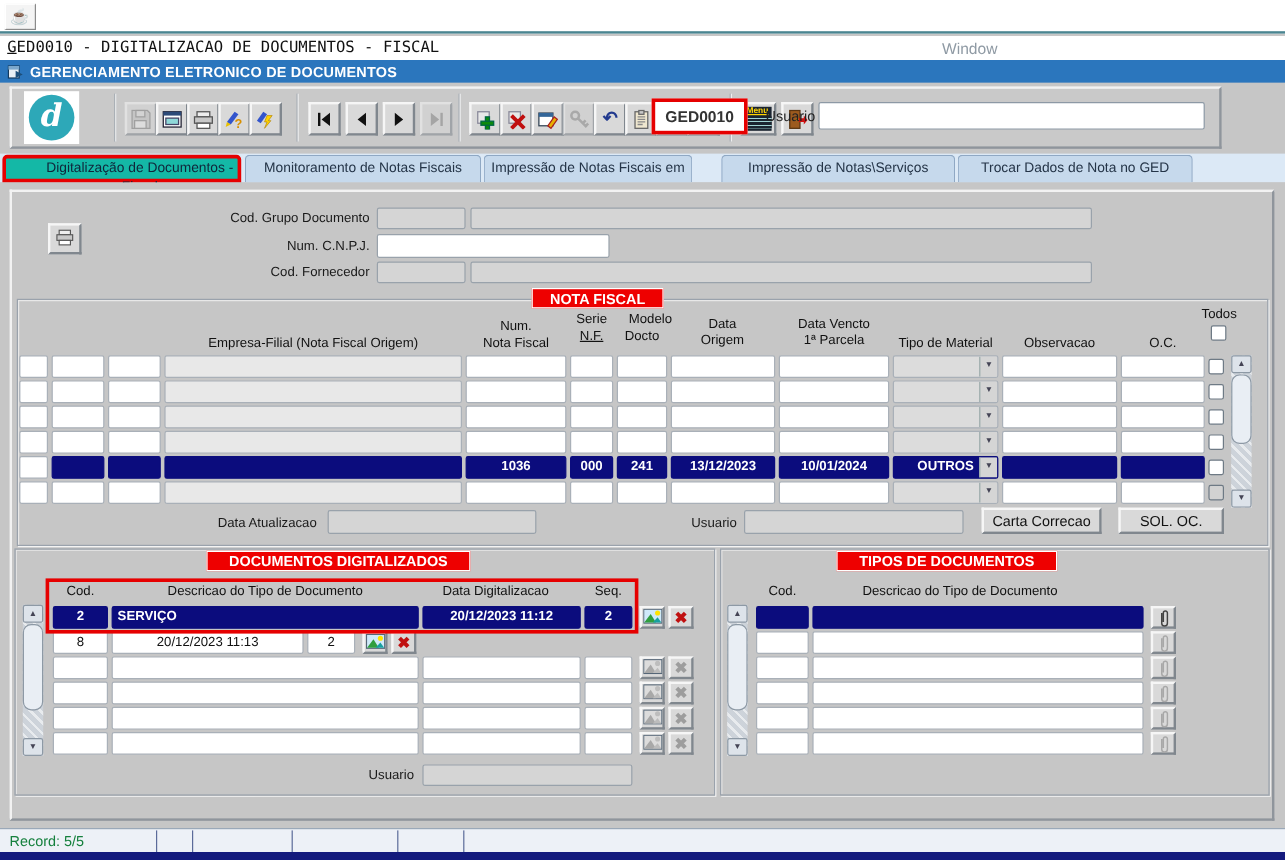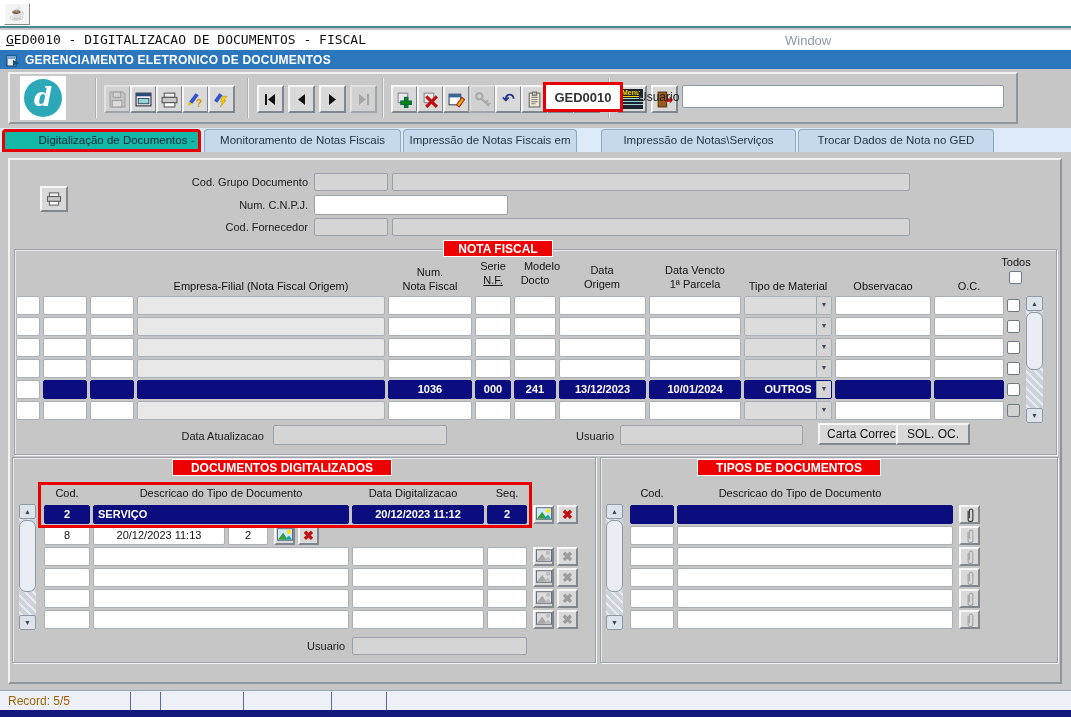--- a/index.html
+++ b/index.html
@@ -88,21 +88,21 @@
   .vscroll { position:absolute; width:17px; background:#cdd3da;
              background-image:repeating-linear-gradient(45deg, rgba(255,255,255,.55) 0 2px, transparent 2px 6px); }
   .sb-btn { position:absolute; left:0; width:17px; height:15px; background:#dde3ea; border:1px solid #8d99a5;
             border-radius:2px; text-align:center; font-size:7px; line-height:13px; color:#445; }
   .sb-thumb { position:absolute; left:0; width:17px; background:#e9eef4; border:1px solid #8d99a5; border-radius:7px; }
 
   .redbox { position:absolute; border:3px solid #e60000; pointer-events:none; z-index:5; }
 
   
   .statusbar { left:0; top:690px; width:1071px; height:20px; background:#edf1f7; border-top:1px solid #9aa8b8; }
-  .rec { position:absolute; left:8px; top:3px; font-size:12px; color:#a16207; }
+  .rec { position:absolute; left:8px; top:3px; font-size:12px; color:#15803d; }
   .sdiv { position:absolute; top:1px; width:1px; height:18px; background:#5b6b9a; }
   .bottom-strip { left:0; top:710px; width:1071px; height:7px; background:#141a7d; }
 </style>
 </head>
 <body>
 
 <div class="screen">
 
   <div class="abs java-strip">
     <button class="java-btn">☕</button>
@@ -373,21 +373,21 @@
       <div class="sb-btn" style="top:0;">▲</div>
       <div class="sb-thumb" style="top:16px; height:58px;"></div>
       <div class="sb-btn" style="bottom:0;">▼</div>
     </div>
 
     <div class="r-lbl" style="left:64px; top:278px;">Data Atualizacao</div>
     <div class="fld gray" style="left:273px; top:273px; width:174px; height:20px;"><span class="lbl"></span></div>
     <div class="r-lbl" style="left:414px; top:278px;">Usuario</div>
     <div class="fld gray" style="left:620px; top:273px; width:183px; height:20px;"><span class="lbl"></span></div>
     <button class="btn3d" style="left:818px; top:271px; width:100px; height:22px; font-size:12px;">Carta Correcao</button>
-    <button class="btn3d" style="left:896px; top:271px; width:74px;  height:22px; font-size:12px;">SOL. OC.</button>
+    <button class="btn3d" style="left:932px; top:271px; width:88px;  height:22px; font-size:12px;">SOL. OC.</button>
 
     <div class="groupbox" style="left:12px;  top:305px; width:584px; height:206px;"></div>
     <div class="groupbox" style="left:600px; top:305px; width:458px; height:206px;"></div>
 
     <div class="red-tag" style="left:172px; top:307px; width:220px;">DOCUMENTOS DIGITALIZADOS</div>
     <div class="red-tag" style="left:697px; top:307px; width:184px;">TIPOS DE DOCUMENTOS</div>
 
     <div class="hdr" style="left:67px;  top:335px;">Cod.</div>
     <div class="hdr" style="left:221px; top:335px;">Descricao do Tipo de Documento</div>
     <div class="hdr" style="left:413px; top:335px;">Data Digitalizacao</div>
@@ -408,21 +408,21 @@
           <button class="mini-btn"><svg width="16" height="13" viewBox="0 0 18 14">
               <rect x="0.5" y="0.5" width="17" height="13" fill="#cfe9f9" stroke="#567"></rect>
               <circle cx="13.5" cy="4" r="2.4" fill="#ffe400"></circle>
               <polygon points="1,13 7,5 12,13" fill="#2f9e3f"></polygon>
               <polygon points="9,13 13.5,8 17,13" fill="#17a0a0"></polygon>
             </svg></button>
           <button class="mini-btn"><span class="xg">✖</span></button>
         </div>
         <div class="grow" style="top: 21px;">
           <div class="cell" style="width: 46px;">8</div>
-          <div class="cell" style="width: 132px;">20/12/2023 11:13</div>
+          <div class="cell" style="width: 160px;">20/12/2023 11:13</div>
           <div class="cell" style="width: 40px;">2</div>
           <button class="mini-btn"><svg width="16" height="13" viewBox="0 0 18 14">
               <rect x="0.5" y="0.5" width="17" height="13" fill="#cfe9f9" stroke="#567"></rect>
               <circle cx="13.5" cy="4" r="2.4" fill="#ffe400"></circle>
               <polygon points="1,13 7,5 12,13" fill="#2f9e3f"></polygon>
               <polygon points="9,13 13.5,8 17,13" fill="#17a0a0"></polygon>
             </svg></button>
           <button class="mini-btn"><span class="xg">✖</span></button>
         </div>
         <div class="grow" style="top: 42px;">

